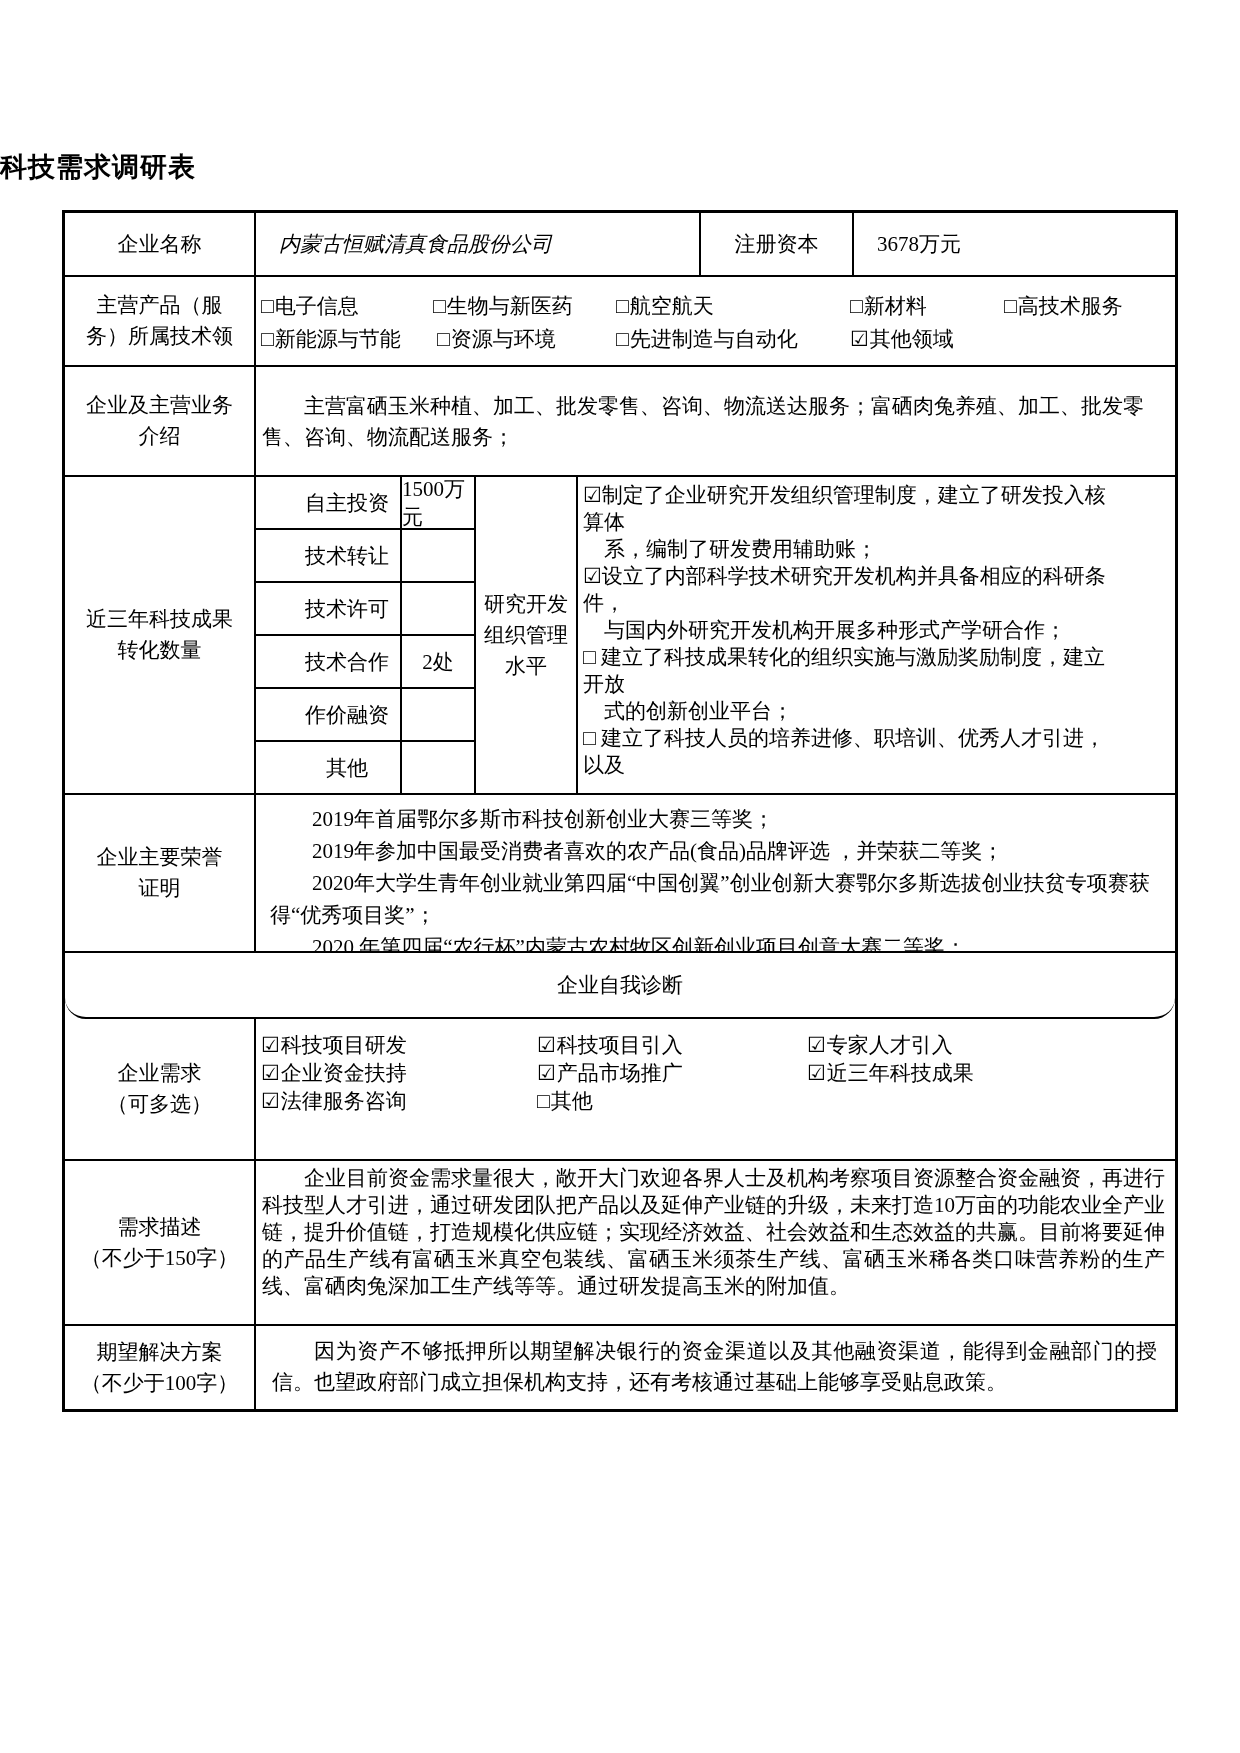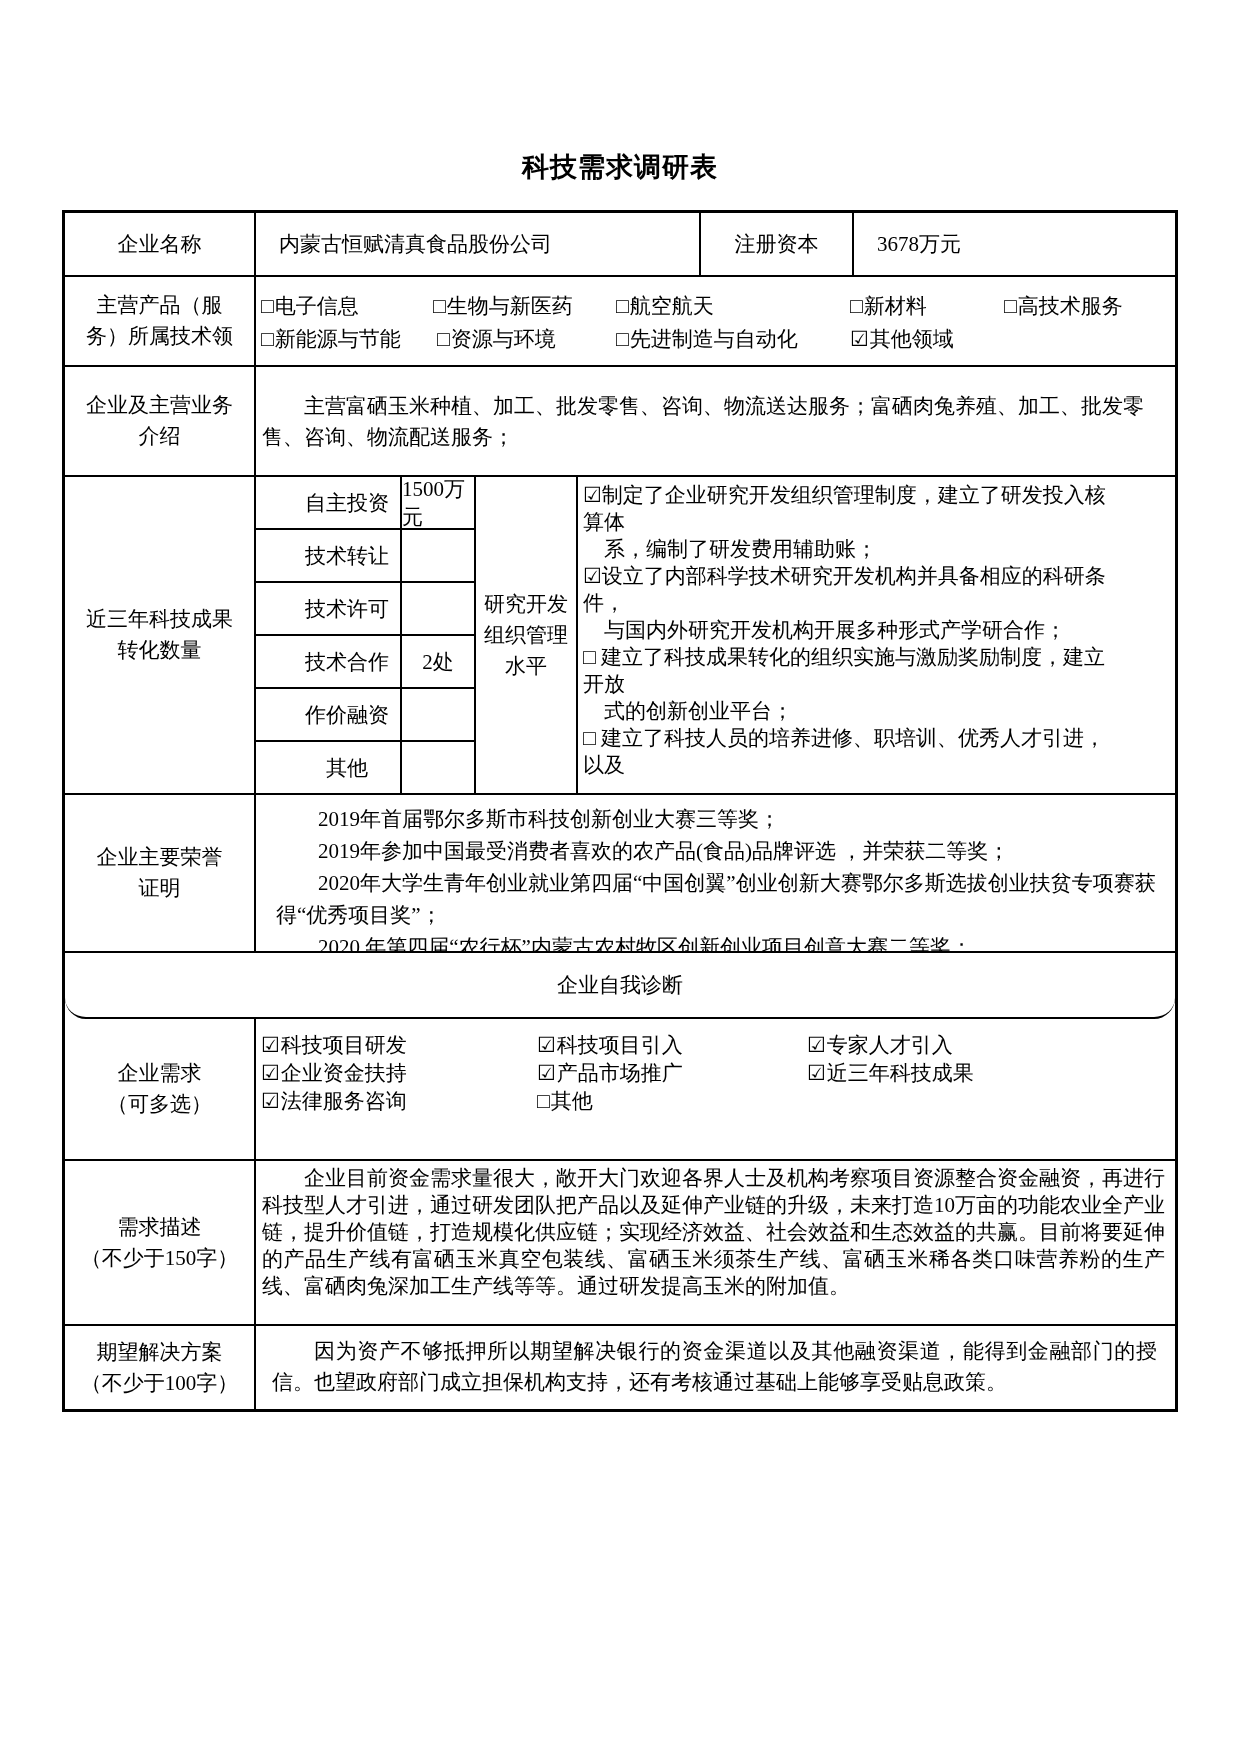--- a/index.html
+++ b/index.html
@@ -3,21 +3,21 @@
 <meta charset="utf-8">
 <style>
   * { box-sizing: border-box; margin: 0; padding: 0; }
   html, body { background: #ffffff; }
   .page {
     width: 1240px; height: 1753px; background: #ffffff; color: #000;
     font-family: "Liberation Serif", "DejaVu Serif", serif;
     font-size: 21px; position: relative; overflow: hidden;
   }
   .doc-title {
-    padding-top: 150px; text-align: center;
+    padding-top: 150px; 
     font-size: 27px; font-weight: bold; letter-spacing: 1px; line-height: 34px;
   }
   .tbl {
     width: 1116px; margin: 26px auto 0 auto;
     border: 3px solid #000;
   }
   .row { display: flex; border-bottom: 2px solid #000; overflow: hidden; }
   .row:last-child { border-bottom: none; }
   .cell { border-right: 2px solid #000; overflow: hidden; }
   .cell.last { border-right: none; flex: 1; }
@@ -30,21 +30,21 @@
   .r1 { height: 64px; }
   .r2 { height: 90px; }
   .r3 { height: 110px; }
   .r4 { height: 318px; }
   .r5 { height: 158px; }
   .r6 { height: 66px; border-radius: 21px; }
   .r7 { height: 142px; }
   .r8 { height: 165px; }
   .r9 { height: 83px; }
   
-  .w445 { width: 445px; flex: 0 0 445px; }
+  .w445 { width: 445px; flex: 0 0 445px; font-style: italic; }
   .w153 { width: 153px; flex: 0 0 153px; }
   .vcell { display: flex; align-items: center; padding-left: 23px; }
   
   .techfield { padding: 13px 0 0 5px; }
   .cbline { height: 33px; line-height: 33px; white-space: nowrap; }
   .cb { display: inline-block; vertical-align: top; }
   .cb .box { display: inline-block; margin-right: 1px; }
   .tw0 { width: 172px; } .tw1 { width: 183px; } .tw2 { width: 234px; } .tw3 { width: 154px; }
   .sw0 { width: 176px; } .sw1 { width: 179px; } .sw2 { width: 234px; }
   
@@ -54,21 +54,21 @@
   .subgrid { width: 220px; flex: 0 0 220px; display: flex; flex-direction: column; }
   .subrow { display: flex; height: 53px; border-bottom: 2px solid #000; padding-left: 38px; }
   .subrow.lastsub { border-bottom: none; flex: 1; }
   .sublab { width: 108px; flex: 0 0 108px; border-right: 2px solid #000;
             display: flex; align-items: center; justify-content: center; }
   .subval { flex: 1; display: flex; align-items: center; justify-content: center; }
   .rdcol { width: 102px; flex: 0 0 102px; }
   .rdtext { padding: 5px 8px 0 5px; }
   .rdline { line-height: 27px; white-space: pre-wrap; }
   
-  .honorcell { padding: 8px 10px 0 20px; }
+  .honorcell { padding: 8px 10px 0 14px; }
   .honorcell p { text-indent: 2em; line-height: 32px; }
   
   .diagcell { display: flex; align-items: center; justify-content: center; }
   
   .needscell { padding: 12px 0 0 5px; text-decoration: underline; }
   .needline { height: 28px; line-height: 28px; white-space: nowrap; }
   .nw0 { width: 276px; } .nw1 { width: 270px; }
   
   .demandcell { padding: 4px 10px 0 6px; line-height: 27px; text-align: justify; }
   

